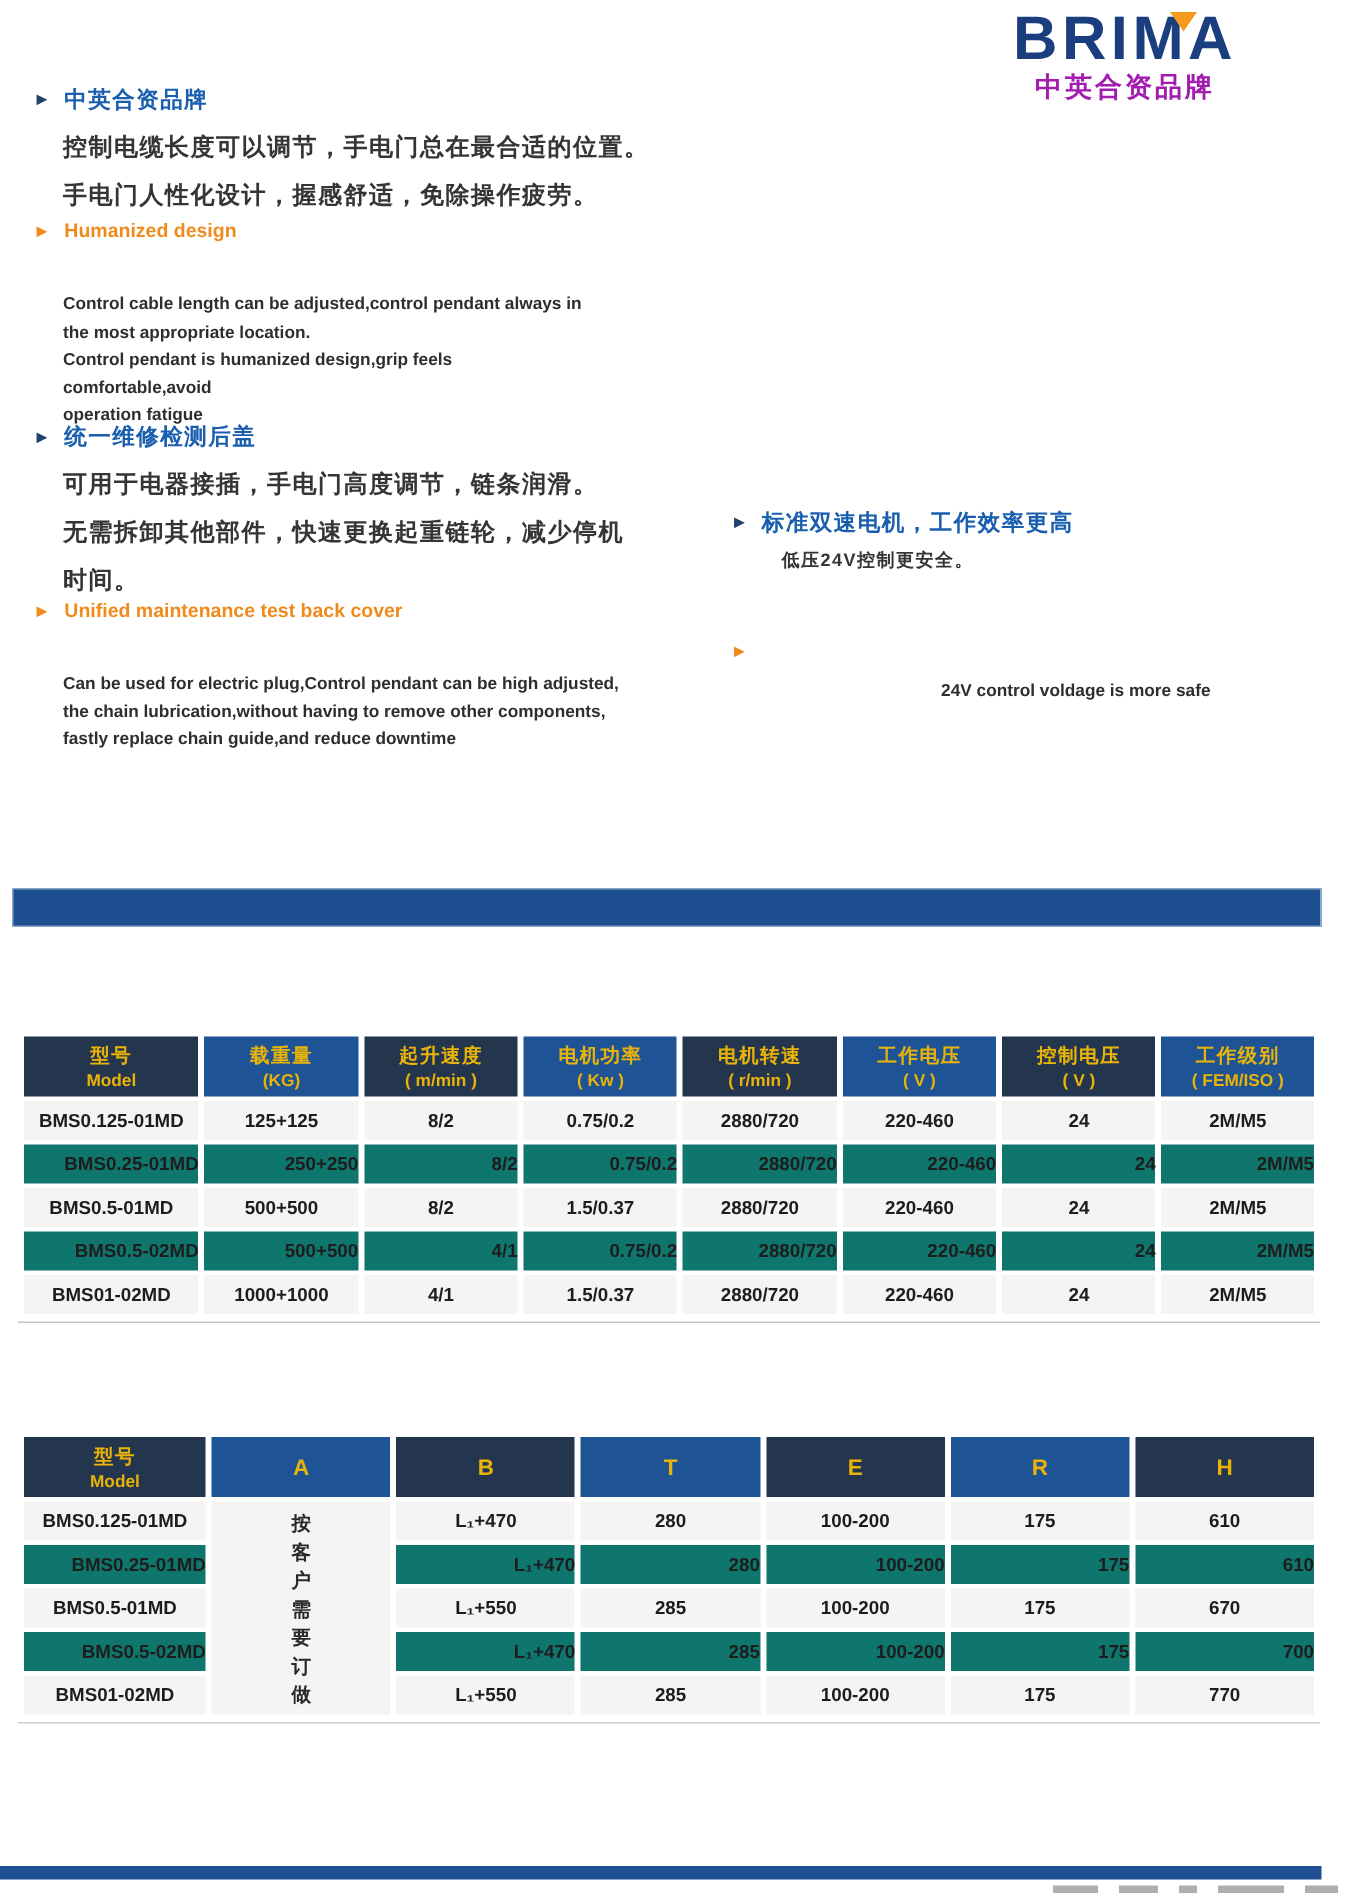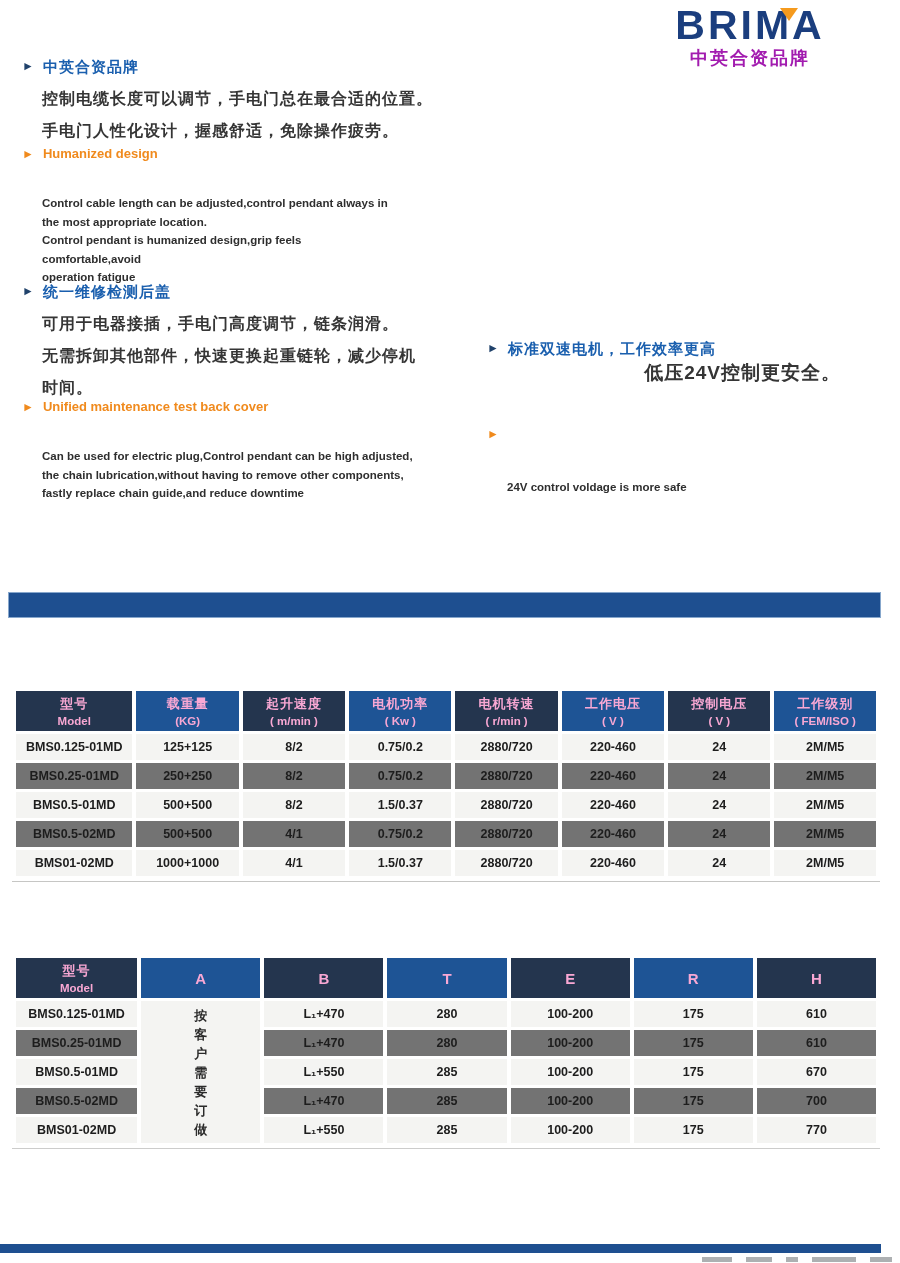--- a/index.html
+++ b/index.html
@@ -39,27 +39,27 @@
   .bottom-bar{left:0;top:1244px;width:881px;height:9px;background:#1e4f90;}
   .remnant{left:702px;top:1257px;width:190px;height:6px;display:flex;gap:14px;opacity:.55;}
   .remnant span{display:inline-block;height:5px;background:#6b7075;}
 
   
   .twrap{width:868px;}
   table{border-collapse:separate;border-spacing:4px 3px;table-layout:fixed;width:100%;}
   th,td{text-align:center;vertical-align:middle;padding:0;}
   th.hd{background:#24354e;}
   th.hl{background:#1e5495;margin-left:32px;}
-  th{color:#f9a8d4;height:40px;}
+  th{color:#eab308;height:40px;}
   .hzh{font-size:13px;font-weight:bold;letter-spacing:1px;}
   .hen{font-size:11.5px;font-weight:bold;margin-top:2px;}
   .hletter{font-size:15px;font-weight:bold;}
   td{font-size:12.5px;font-weight:bold;color:#1d1d1d;height:26px;}
   tr.rOdd td{background:#f4f4f2;}
-  tr.rEven td{background:#737373;}
+  tr.rEven td{background:#0f766e;text-align:right;}
   td.vert{background:#ececea;font-size:13px;font-weight:bold;color:#2a2a2a;line-height:19px;}
   .endline{height:1px;background:#c6c6c4;margin-top:2px;}
 </style>
 </head>
 <body>
 
 <div class="abs logo">
   <div class="logo-word">BRIMA</div>
   <div class="logo-tri"></div>
   <div class="logo-sub">中英合资品牌</div>
@@ -92,25 +92,25 @@
   <span class="en-title">Unified maintenance test back cover</span>
 </div>
 <div class="abs en-body lines" style="left:42px;top:419px;width:380px;">Can be used for electric plug,Control pendant can be high adjusted,
 the chain lubrication,without having to remove other components,
 fastly replace chain guide,and reduce downtime</div>
 
 <div class="abs head-row" style="left:487px;top:340px;">
   <span class="bullet zh">►</span>
   <span class="zh-title">标准双速电机，工作效率更高</span>
 </div>
-<div class="abs zh-body lines" style="left:481px;top:360px;width:360px;font-size:19px;line-height:26px;text-align:right;">低压24V控制更安全。</div>
+<div class="abs zh-body lines" style="left:521px;top:360px;width:360px;font-size:12px;line-height:26px;">低压24V控制更安全。</div>
 <div class="abs head-row" style="left:487px;top:426px;">
   <span class="bullet en">►</span>
 </div>
-<div class="abs en-body lines" style="left:507px;top:450px;width:300px;">24V control voldage is more safe</div>
+<div class="abs en-body lines" style="left:507px;top:424px;width:300px;text-align:right;">24V control voldage is more safe</div>
 
 <div class="abs banner"></div>
 
 <div class="abs twrap" style="left:12px;top:688px;">
   <table>
     <colgroup>
       <col style="width:14%">
         <col style="width:12.3%">
         <col style="width:12.3%">
         <col style="width:12.3%">

